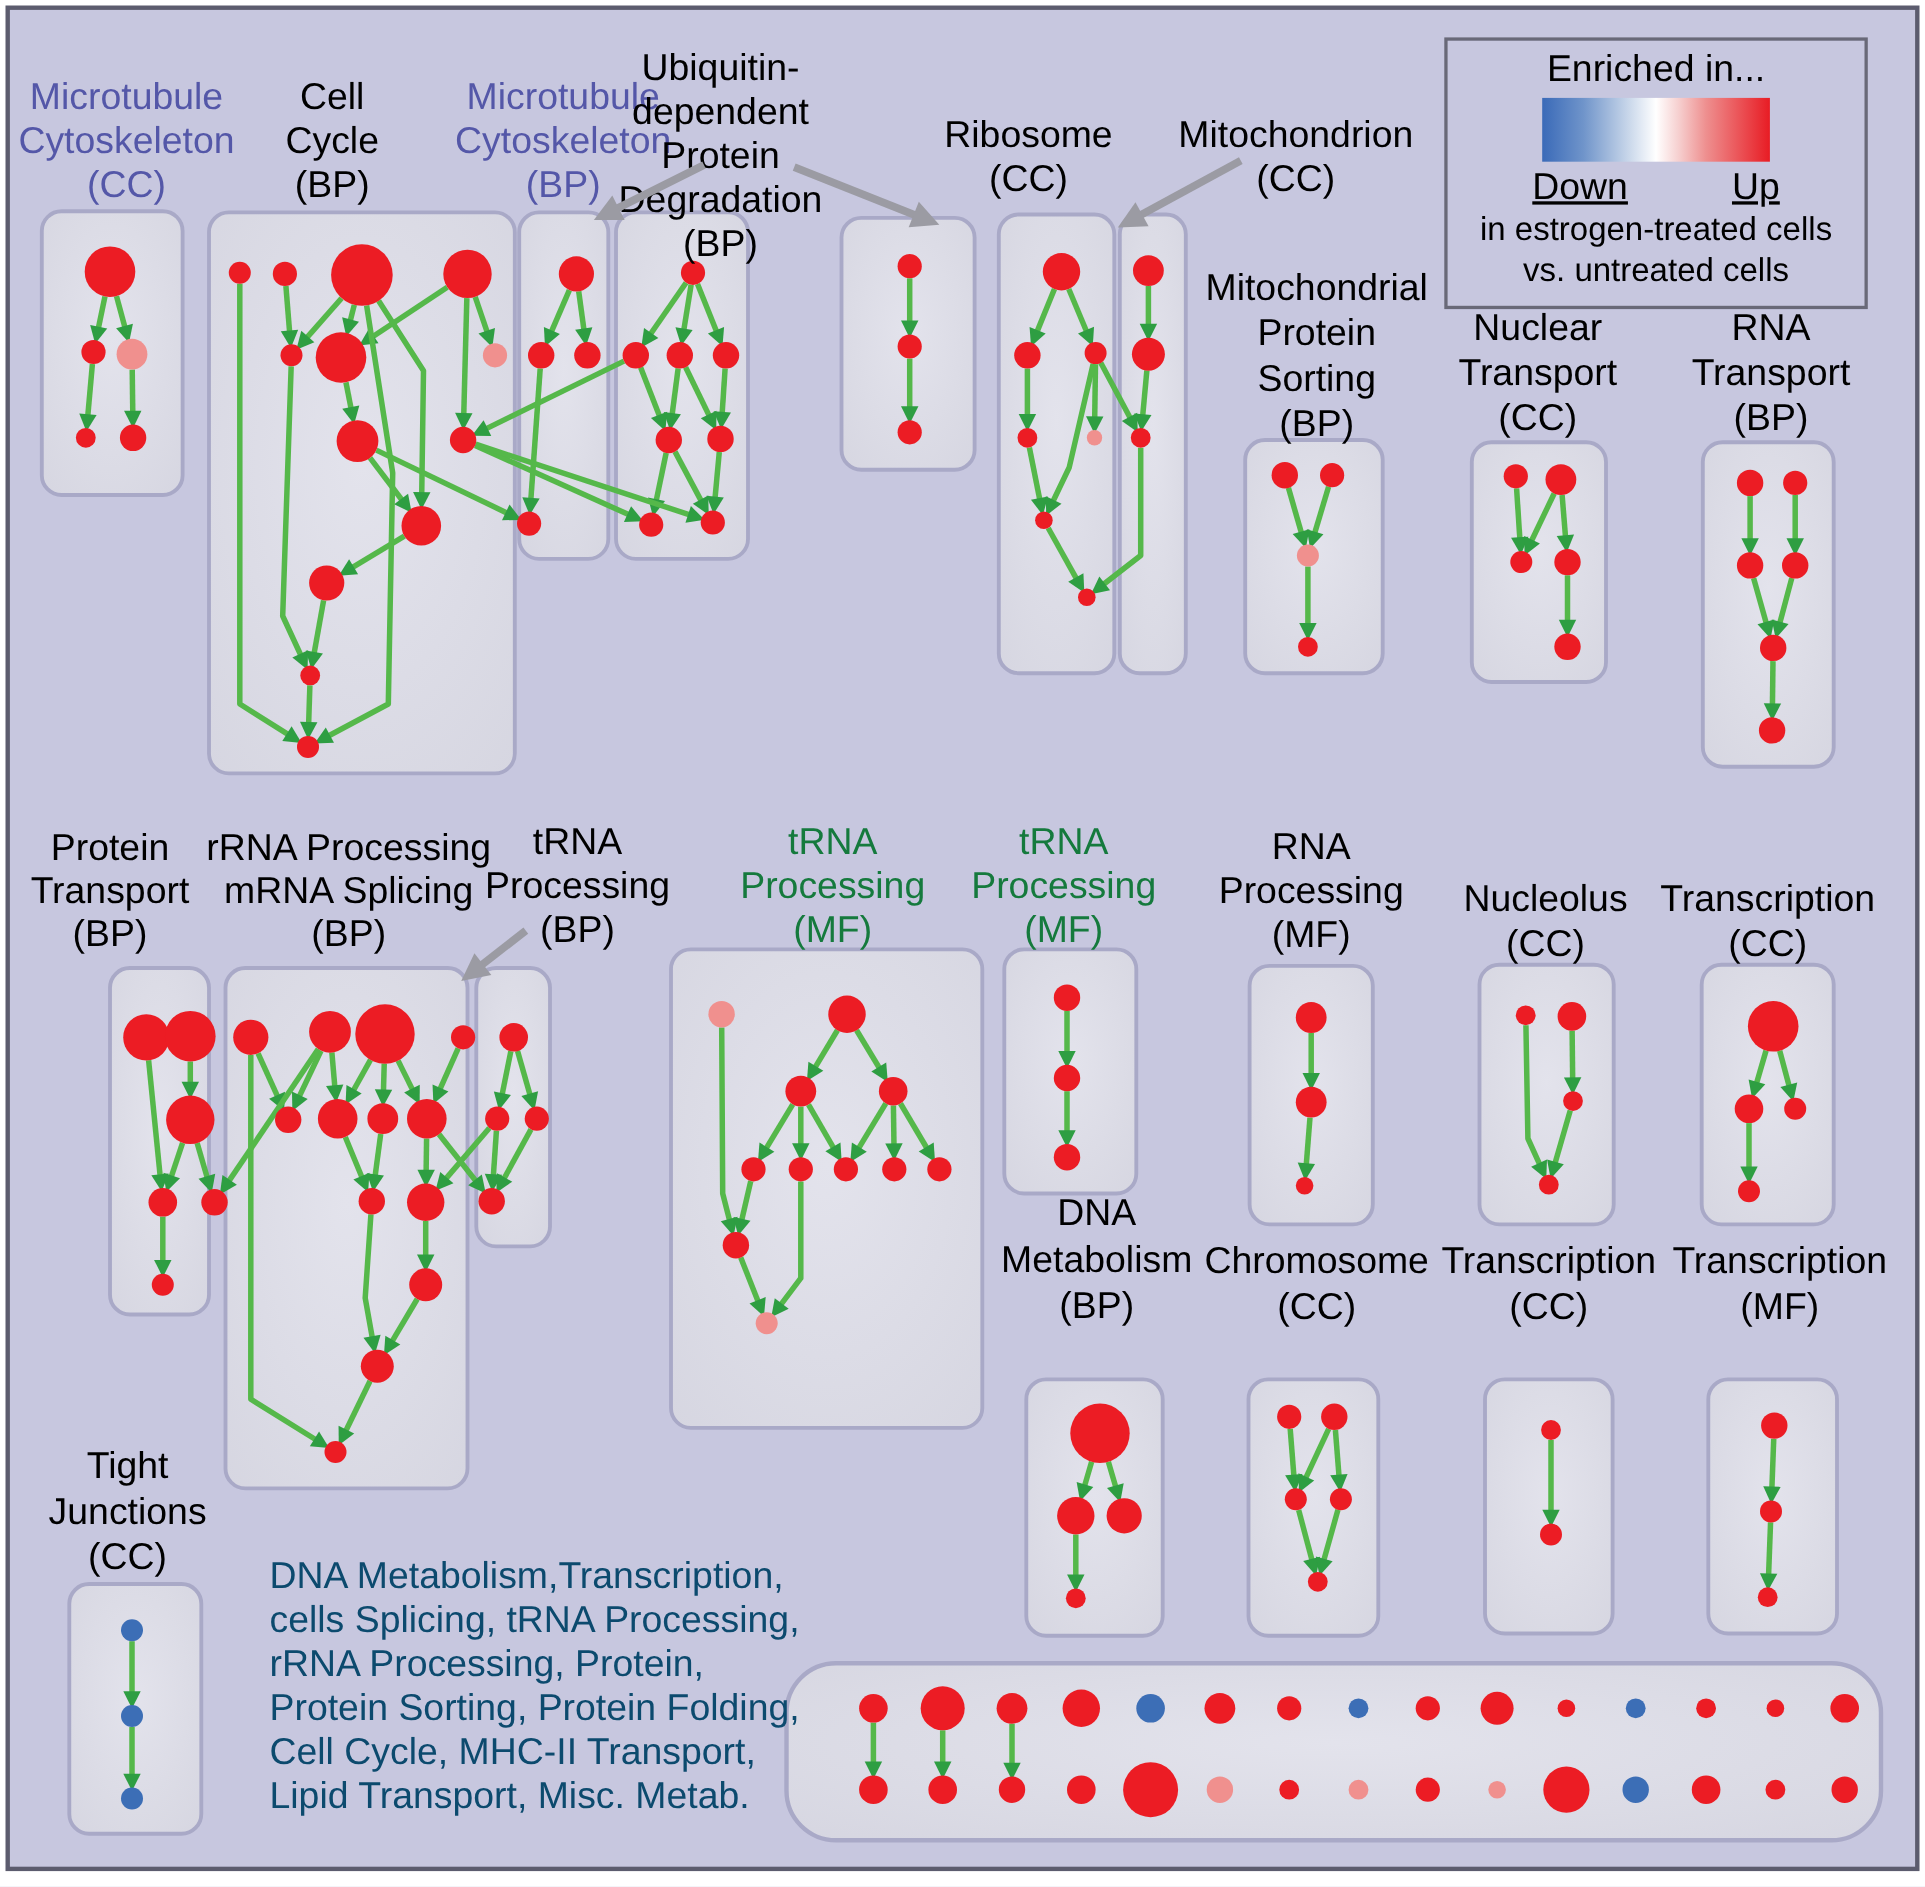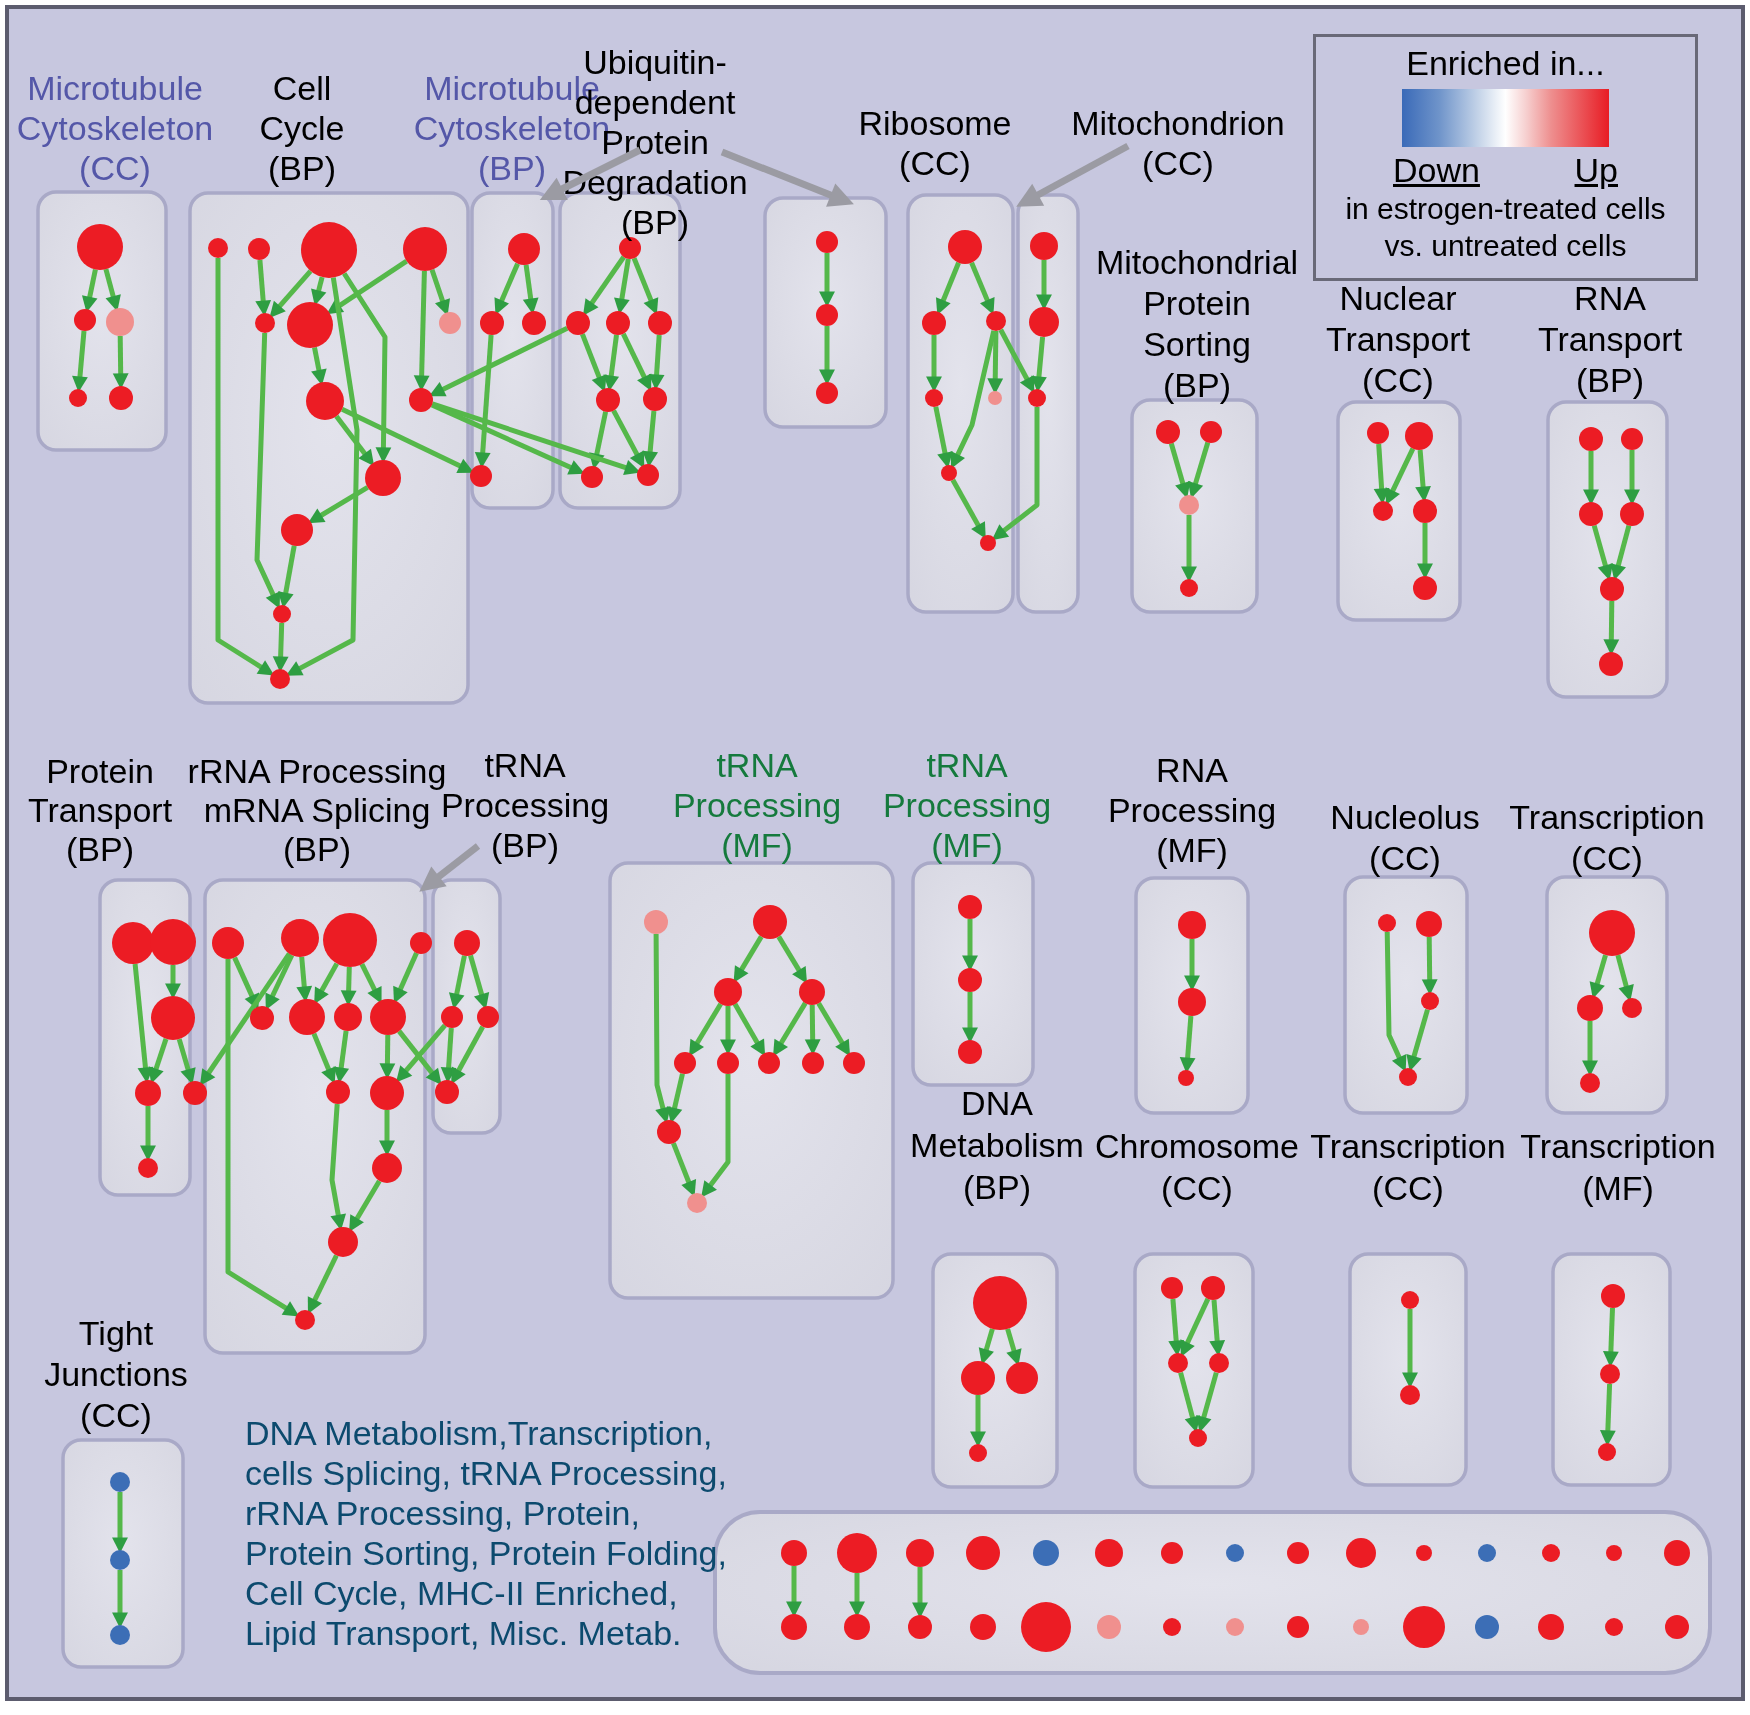--- a/index.html
+++ b/index.html
@@ -422,16 +422,16 @@
     </div>
     <div class="legend-sub">in estrogen-treated cells</div>
     <div class="legend-sub">vs. untreated cells</div>
   </div>
 
   <div class="note">
     <div>DNA Metabolism,Transcription,</div>
     <div>cells Splicing, tRNA Processing,</div>
     <div>rRNA Processing, Protein,</div>
     <div>Protein Sorting, Protein Folding,</div>
-    <div>Cell Cycle, MHC-II Enriched,</div>
+    <div>Cell Cycle, MHC-II Transport,</div>
     <div>Lipid Transport, Misc. Metab.</div>
   </div>
 </div>
 
 </body></html>

